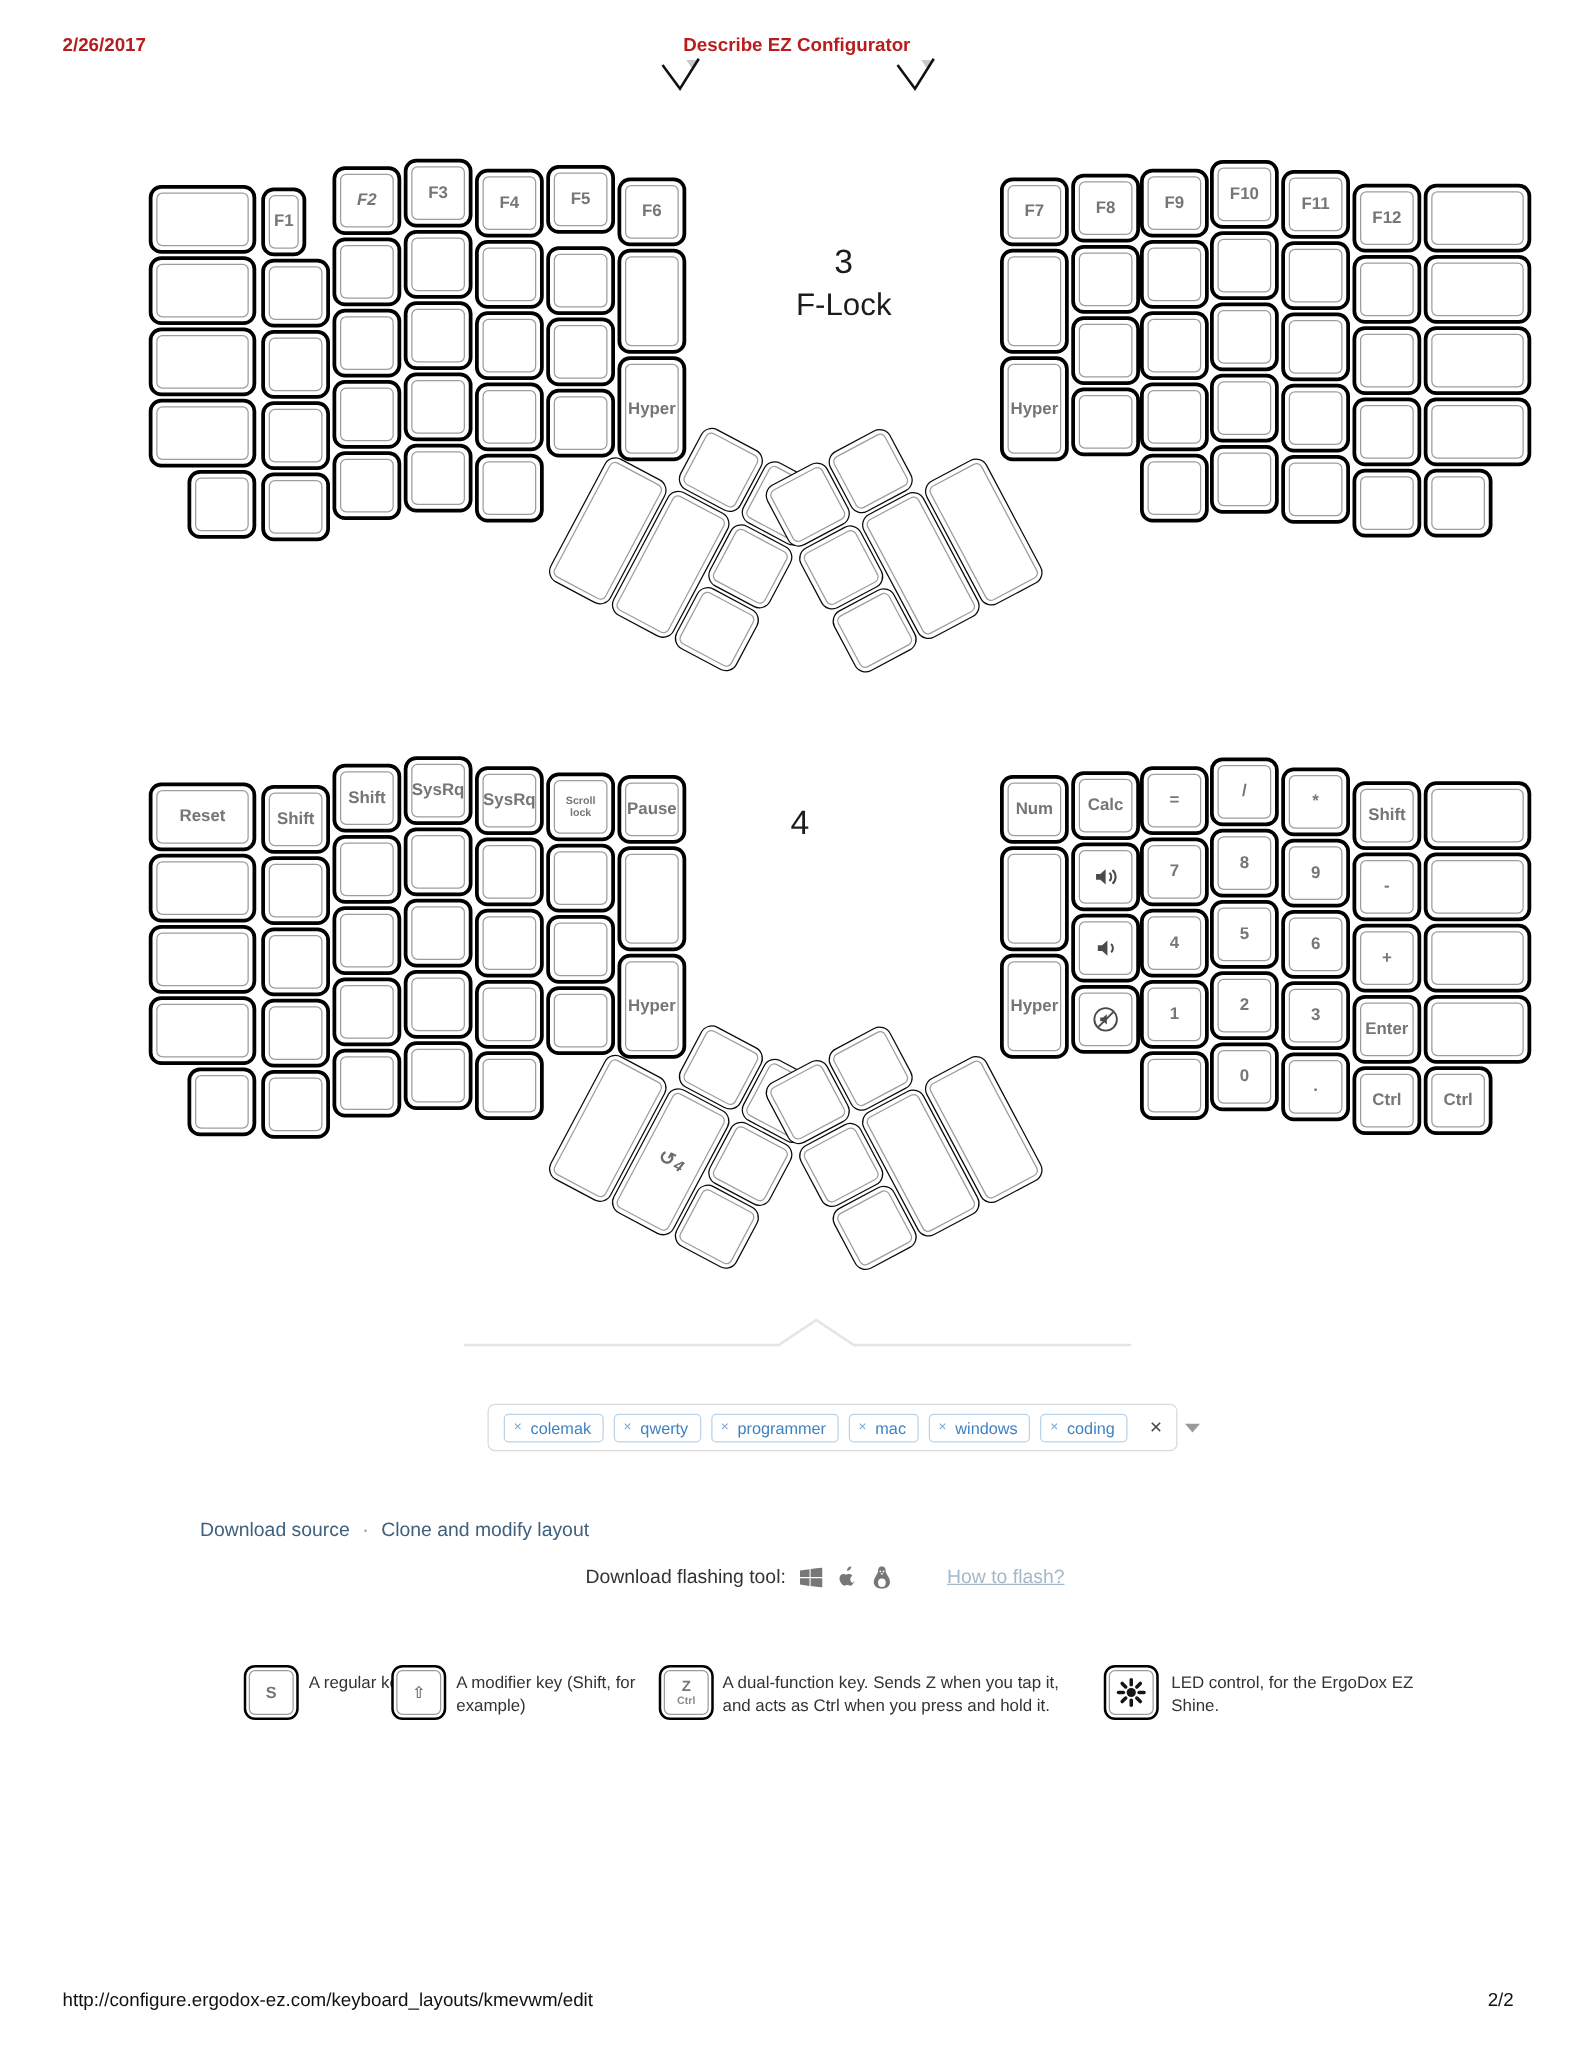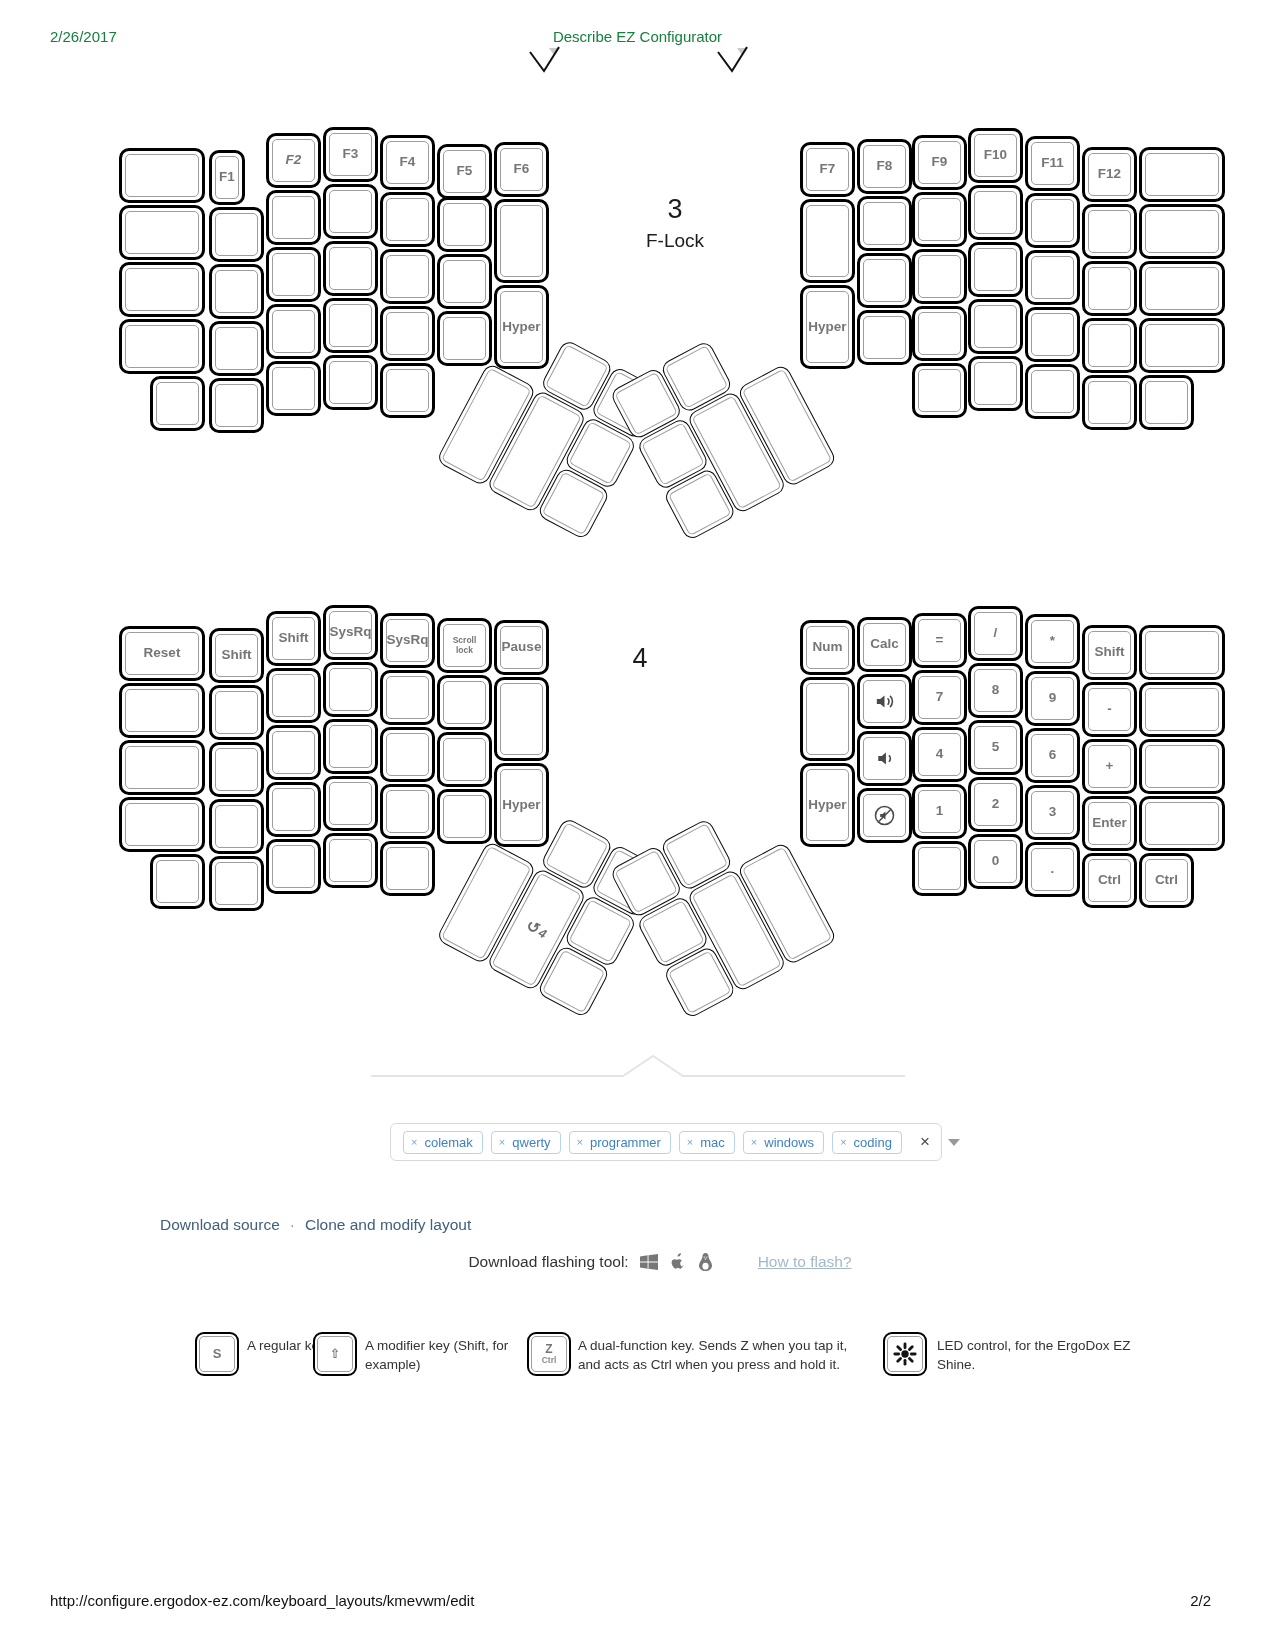--- a/index.html
+++ b/index.html
@@ -1,38 +1,38 @@
 <!DOCTYPE html>
 <html><head>
 <meta charset="utf-8">
 <style>
   html,body{margin:0;padding:0;background:#fff;}
   #page{position:relative;width:1275px;height:1650px;background:#fff;overflow:hidden;
         font-family:"Liberation Sans","DejaVu Sans",sans-serif;color:#111;}
-  .hdr{position:absolute;top:28px;font-size:15px;color:#15803d;}
+  .hdr{position:absolute;top:28px;font-size:15px;color:#b91c1c;font-weight:bold;}
   #hdr-date{left:50px;}
   #hdr-title{left:0;width:100%;text-align:center;}
   .ftr{position:absolute;top:1592px;font-size:15px;color:#111;}
   #ftr-url{left:50px;}
   #ftr-page{right:64px;}
 
   
   .key{position:absolute;background:#fff;border:3px solid #000;border-radius:10px;box-sizing:border-box;}
   .kin{position:absolute;top:3px;left:3px;right:3px;bottom:3px;border:1px solid #9d9d9d;border-radius:5px;}
   .lbl{position:absolute;top:0;left:0;right:0;bottom:0;display:flex;align-items:center;justify-content:center;
        font-size:13.5px;font-weight:bold;color:#767676;text-align:center;line-height:1.1;}
   .lbl.small{font-size:8.5px;padding:0 5px;}
   .thumb{position:absolute;width:171px;height:171px;}
   .thumb .key{border-width:1.5px;border-color:#0a0a0a;}
   .relabel{font-size:16px;font-weight:bold;color:#6b6b6b;}
   .relabel i{font-size:12.5px;font-style:italic;margin-left:1px;}
 
   .layer-num,.layer-name{position:absolute;width:300px;text-align:center;color:#1c1c1c;}
   .layer-num{font-size:27px;}
-  .layer-name{font-size:19px;}
+  .layer-name{font-size:25px;}
   #l3n{left:525px;top:194px;} #l3t{left:525px;top:230px;}
   #l4n{left:490px;top:643px;} #l4t{left:490px;top:678px;}
 
   #divider{position:absolute;left:368px;top:1052px;}
   #describe{position:absolute;left:345px;top:1098px;width:610px;text-align:center;font-size:14px;color:#3a3a3a;}
 
   #tagbox{position:absolute;left:390px;top:1123px;width:552px;height:38px;border:1px solid #d9d9d9;border-radius:6px;
           box-sizing:border-box;display:flex;align-items:center;padding:0 12px;gap:8px;}
   .chip{display:inline-flex;align-items:center;gap:7px;border:1px solid #b9d3eb;border-radius:4px;
         padding:3px 9px 3px 7px;font-size:13px;color:#3e82c4;background:#fff;}
@@ -179,21 +179,21 @@
           <div class="lbl"></div>
         </div>
         <div class="key" style="left: 380px; top: 306px; width: 55px; height: 55px;">
           <div class="kin"></div>
           <div class="lbl"></div>
         </div>
         <div class="key" style="left: 380px; top: 363px; width: 55px; height: 55px;">
           <div class="kin"></div>
           <div class="lbl"></div>
         </div>
-        <div class="key" style="left: 437px; top: 144px; width: 55px; height: 55px;">
+        <div class="key" style="left: 437px; top: 132px; width: 55px; height: 55px;">
           <div class="kin"></div>
           <div class="lbl">F5</div>
         </div>
         <div class="key" style="left: 437px; top: 197px; width: 55px; height: 55px;">
           <div class="kin"></div>
           <div class="lbl"></div>
         </div>
         <div class="key" style="left: 437px; top: 254px; width: 55px; height: 55px;">
           <div class="kin"></div>
           <div class="lbl"></div>

